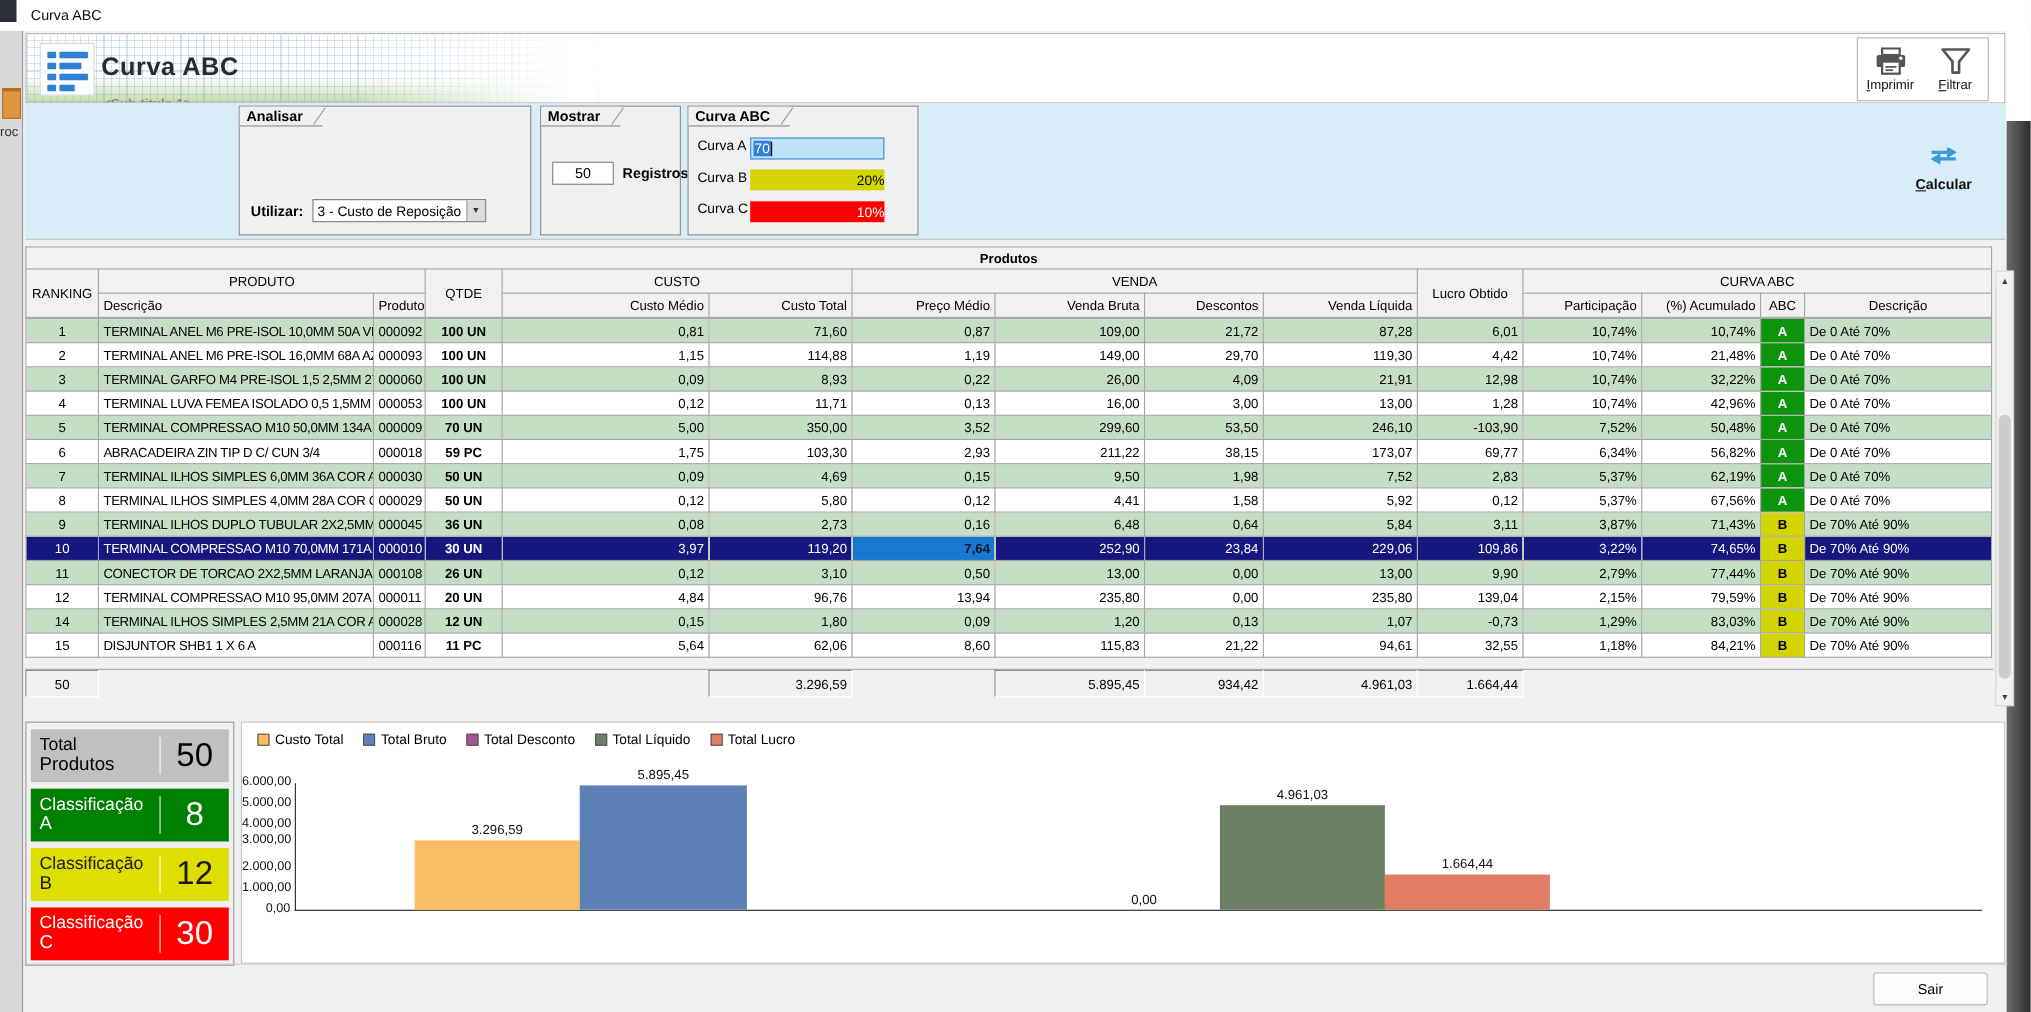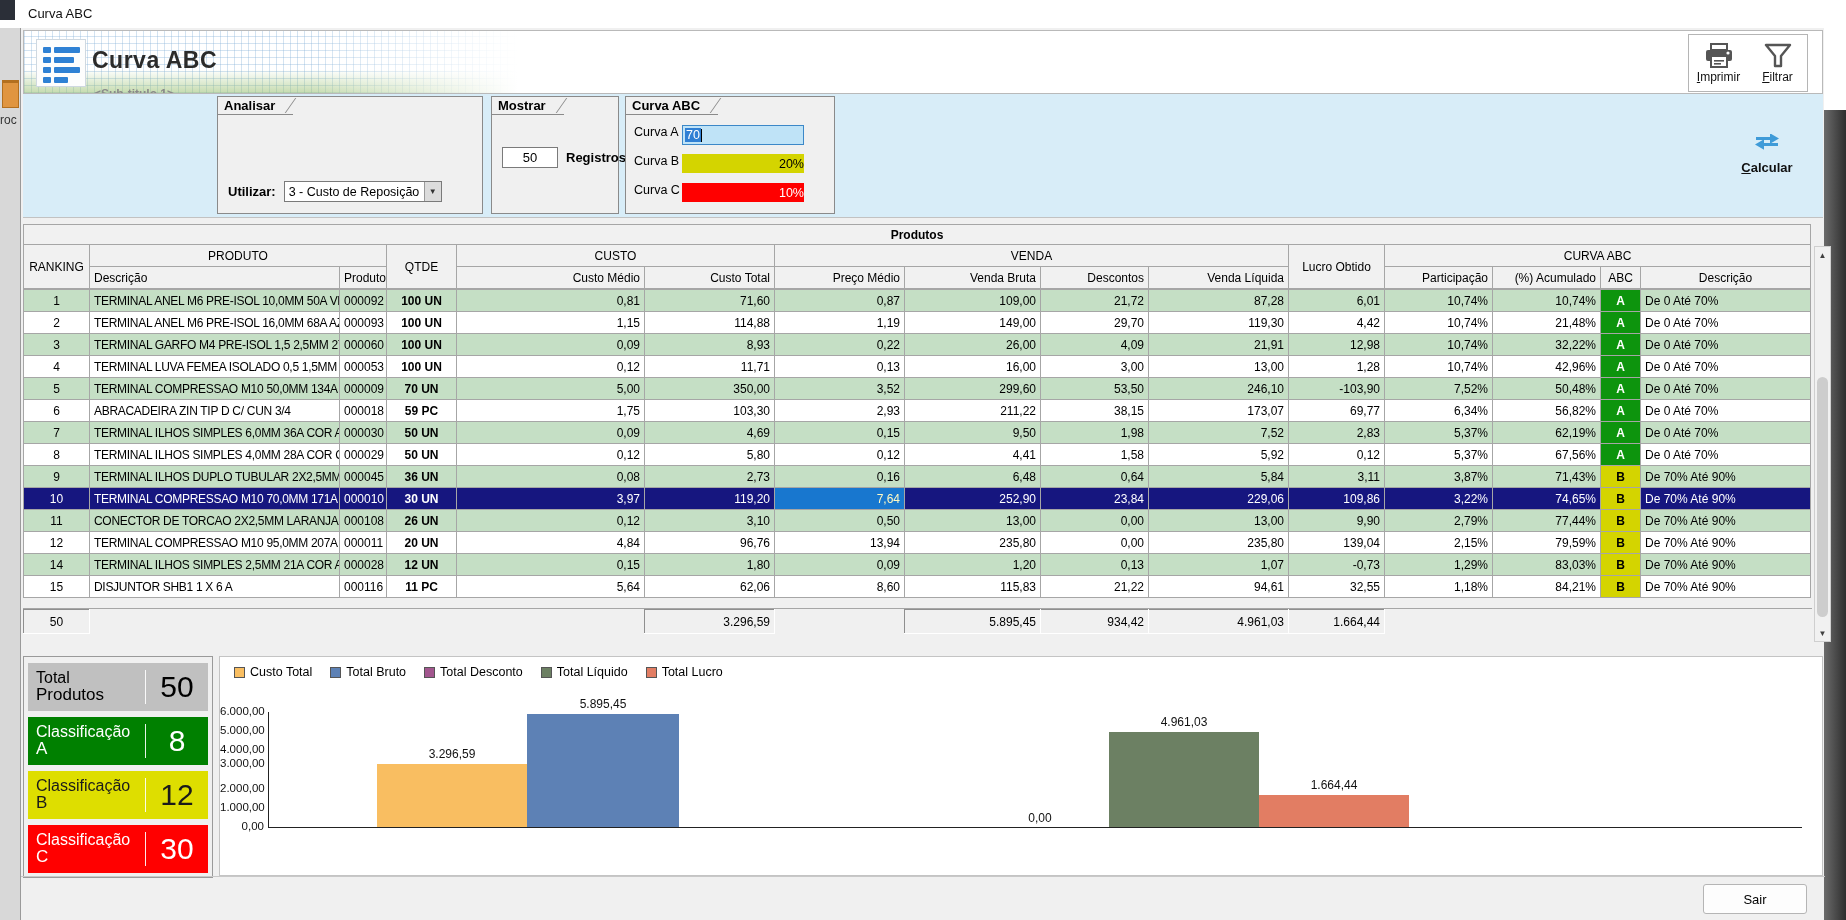--- a/index.html
+++ b/index.html
@@ -84,21 +84,21 @@
   td.c-rank, td.c-prod { text-align:center; }
   td.c-desc { text-align:left; letter-spacing:-0.3px; }
   td.c-qtde { text-align:center; font-weight:bold; }
   td.c-cm, td.c-ct, td.c-pm, td.c-vb, td.c-dsc, td.c-vl, td.c-lucro, td.c-part, td.c-acum { text-align:right; }
   td.c-abc { text-align:center; font-weight:600; }
   td.c-abcdesc { text-align:left; }
   .t-body td.abc-A { background:#0d940d !important; color:#fff; }
   .t-body td.abc-B { background:#d4d400 !important; color:#000; }
   .t-body tr.selected td { background:#16167f !important; color:#fff; }
   .t-body tr.selected td.abc-B { background:#d4d400 !important; color:#000; }
-  .t-body tr.selected td.cell-focus { background:#1877cf !important; color:#fef9c3; }
+  .t-body tr.selected td.cell-focus { background:#1877cf !important; color:#0f172a;font-weight:bold; }
   .t-foot td { border:none; background:#f0f0f0; height:24px; padding:1px 4px; font-size:12px; }
   .t-foot td.sum { border:1px solid; border-color:#8f8f8f #ffffff #ffffff #8f8f8f; text-align:right; background:#f0f0f0; }
   .t-foot td.sum-center { text-align:center; }
   .vscroll { position:absolute; left:1791px; top:22px; width:17px; height:396px; background:#f1f1f1; border:1px solid #cfcfcf; }
   .vs-arrow { position:absolute; left:0; width:15px; height:16px; font-size:8px; color:#404040; display:flex; align-items:center; justify-content:center; background:#f1f1f1; }
   .vs-up { top:0; } .vs-down { bottom:0; }
   .vs-thumb { position:absolute; left:2px; width:11px; border-radius:6px; background:#cdcdcd; }
 
   
   .summary { position:absolute; left:2px; top:628px; width:190px; height:222px; background:#f0f0f0; border:1px solid #9a9a9a; }

